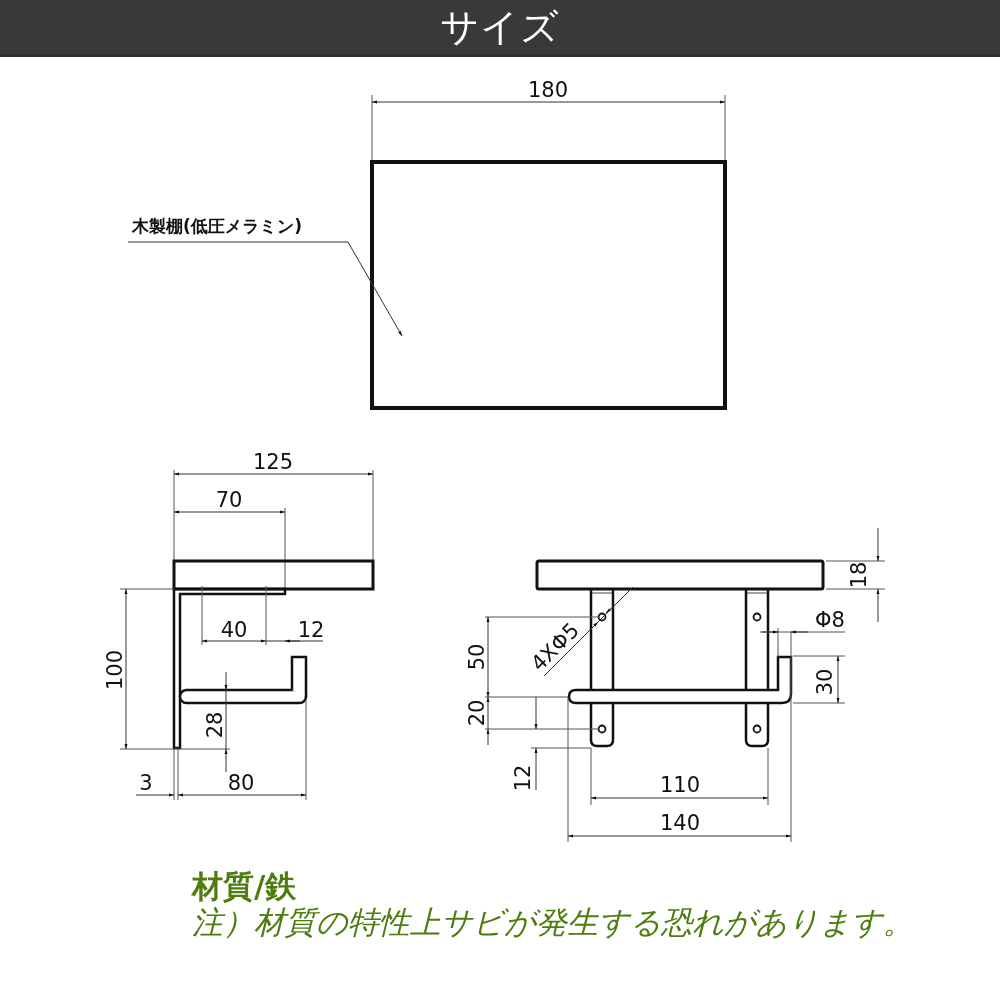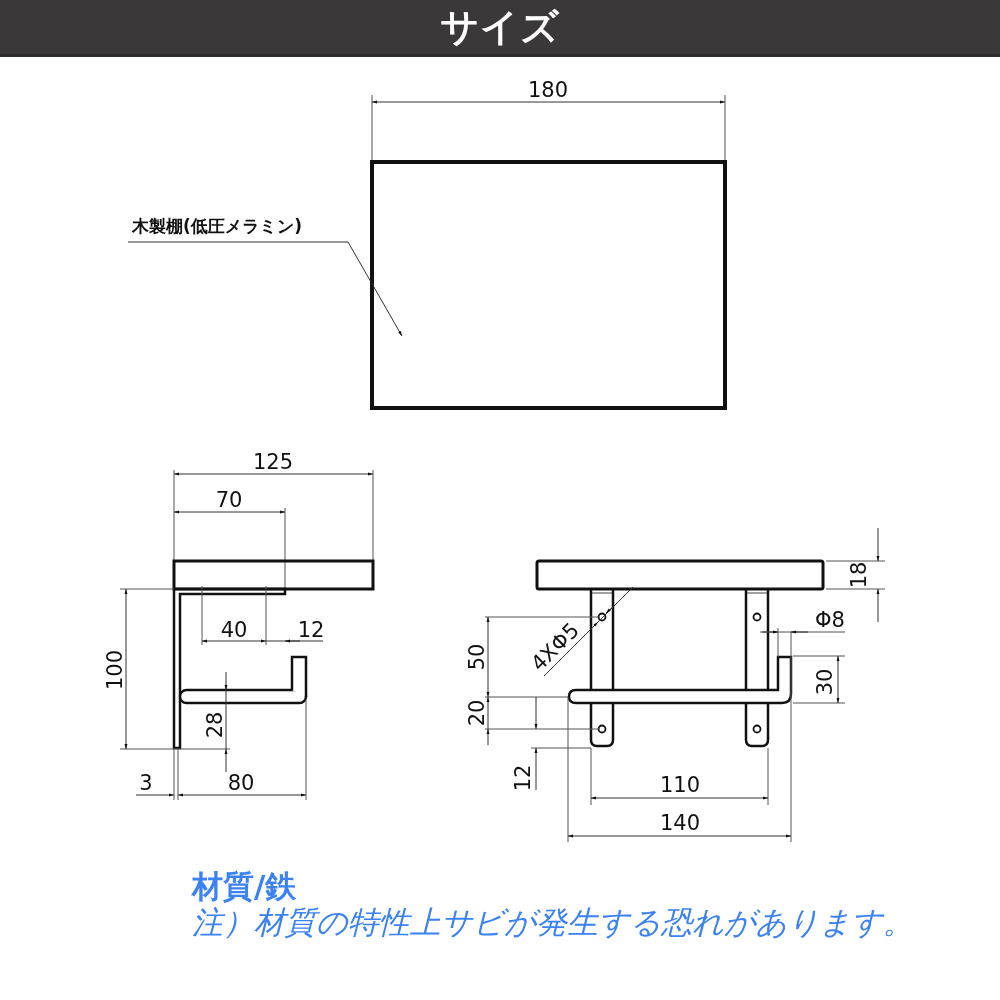--- a/index.html
+++ b/index.html
@@ -1,23 +1,23 @@
 <!DOCTYPE html>
 <html><head>
 <meta charset="utf-8">
 <style>
   html, body { margin:0; padding:0; background:#ffffff; }
   body { width:1000px; height:1000px; position:relative; overflow:hidden; font-family:"DejaVu Sans", sans-serif; }
   .header { position:absolute; left:0; top:0; width:1000px; height:57px; background:#3a3838; border-bottom:3px solid #2e2d2d; box-sizing:border-box; display:flex; align-items:center; justify-content:center; color:#ffffff; }
-  .header .title { font-size:38px; font-weight:bold; letter-spacing:1px; }
+  .header .title { font-size:38px; font-weight:normal; letter-spacing:1px; }
   .header .unit { font-size:24px; font-weight:bold; margin-left:6px; margin-top:6px; }
   svg.drawing { position:absolute; left:0; top:0; }
   svg text { font-family:"DejaVu Sans", sans-serif; fill:#111; }
   .dimtxt { font-size:21px; }
-  .note-area { position:absolute; left:192px; top:866px; color:#3b82f6; }
+  .note-area { position:absolute; left:192px; top:866px; color:#4d7c0f; }
   .note-area .material { font-size:31px; font-weight:bold; line-height:40px; font-family:"DejaVu Sans", sans-serif; }
   .note-area .line { font-size:31px; line-height:33px; font-family:"DejaVu Sans", sans-serif;font-style:italic; }
 </style>
 </head>
 <body>
 
 <div class="header">
   <span class="title">サイズ</span>
 </div>
 

